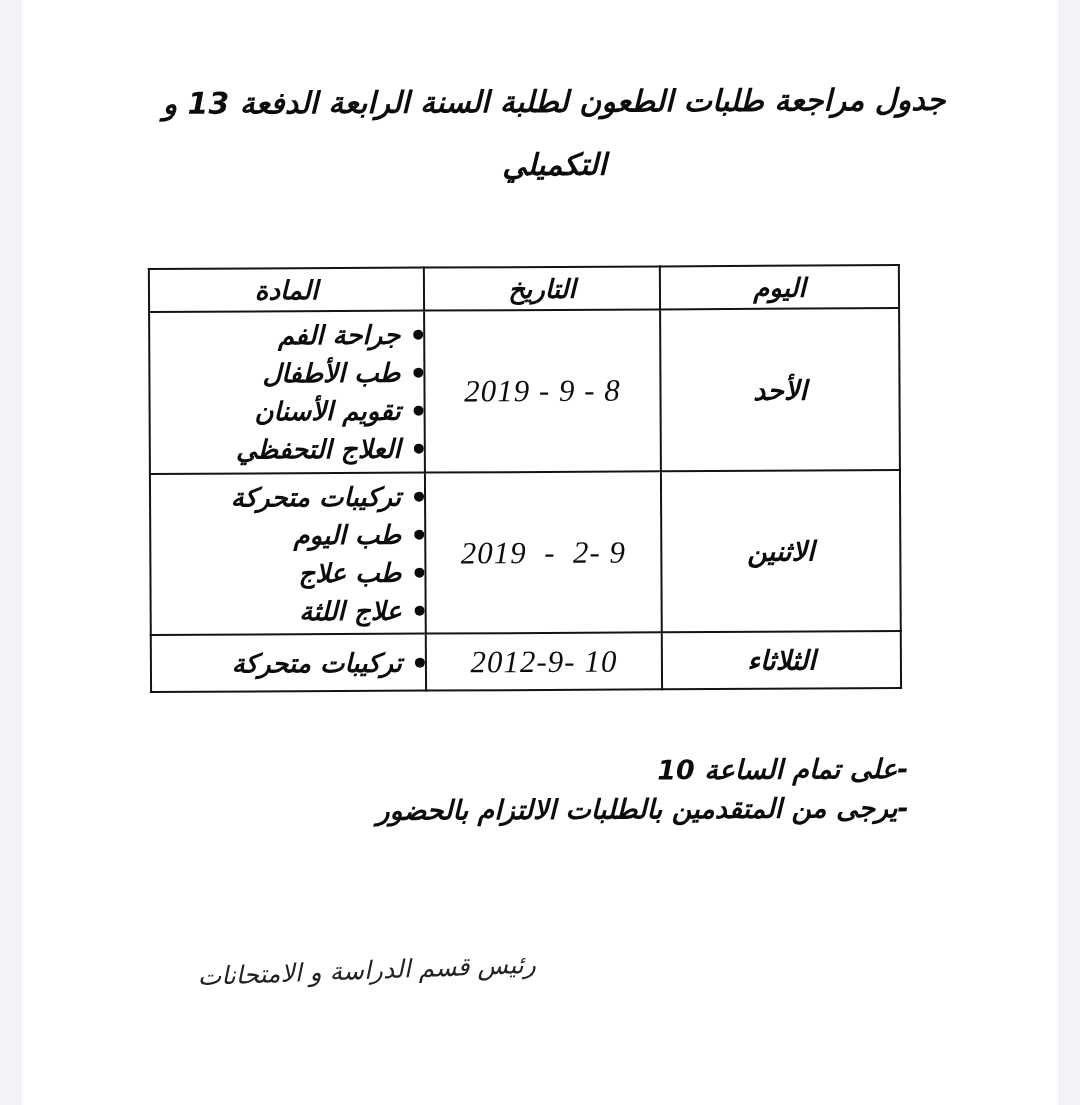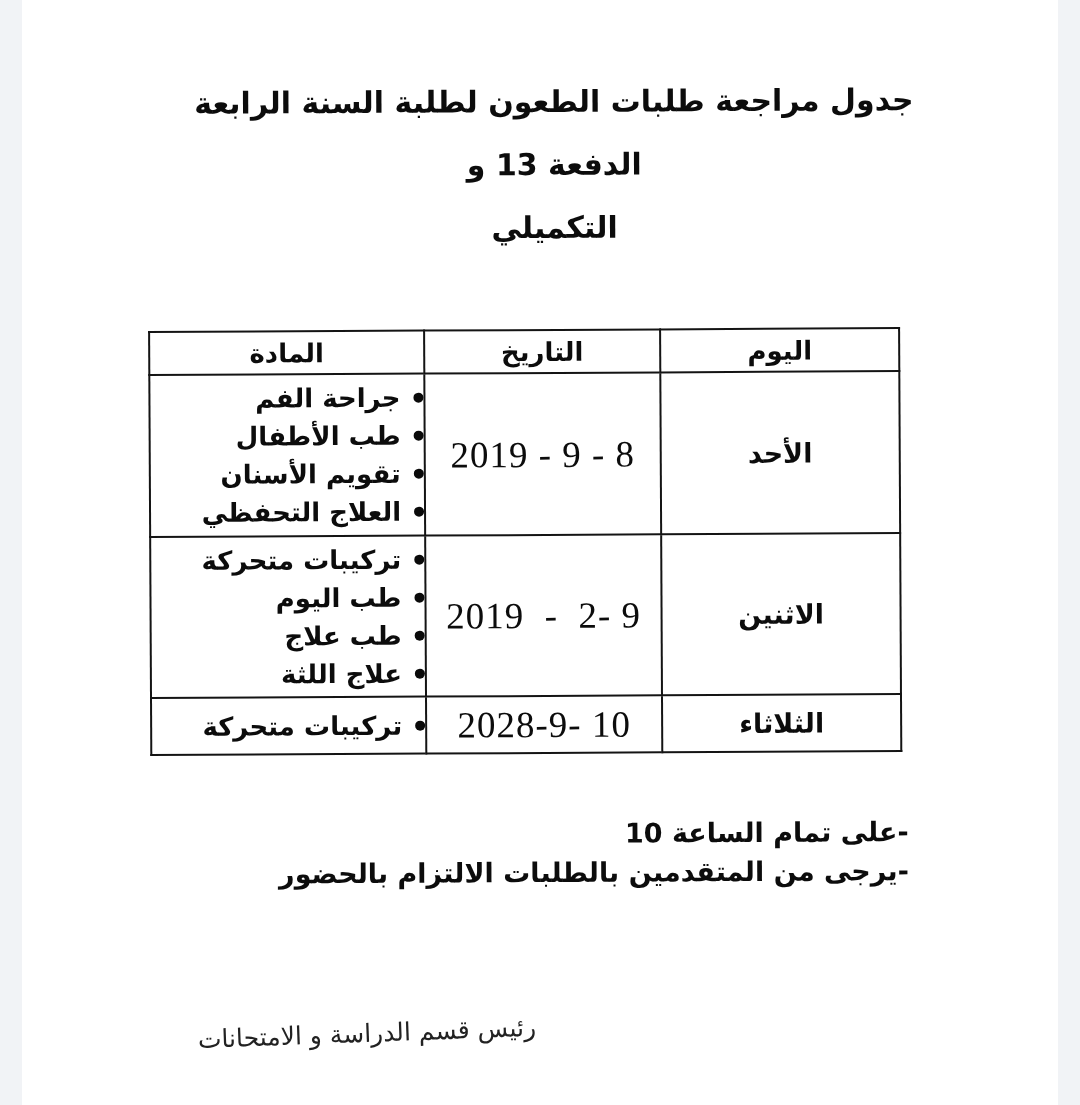--- a/index.html
+++ b/index.html
@@ -8,20 +8,21 @@
     background: #f1f3f6;
     overflow: hidden;
     font-family: "DejaVu Sans", sans-serif;
     color: #0c0c0c;
     position: relative;
   }
   .page {
     position: absolute;
     left: 22px; right: 22px; top: 0; bottom: 0;
     background: #ffffff;
+    font-style: italic;
   }
   .content {
     padding-top: 70px;
     transform: rotate(-0.3deg);
     transform-origin: 50% 30%;
   }
   
   .title-block {
     margin-left: 128px;
     width: 810px;
@@ -57,21 +58,21 @@
   td.day-cell {
     font-size: 27px;
     font-weight: bold;
     text-align: center;
   }
   td.date-cell {
     text-align: center;
   }
   td.date-cell .date-text {
     font-family: "Liberation Serif", "DejaVu Serif", serif;
-    font-size: 37px;
+    font-size: 31px;
     letter-spacing: 1px;
     white-space: pre;
     unicode-bidi: bidi-override;
     direction: ltr;
   }
   td.subject-cell {
     direction: rtl;
     padding-right: 38px;
     padding-top: 4px;
     padding-bottom: 4px;
@@ -185,21 +186,21 @@
               </div>
             <div class="subject-line">
                 <span class="bullet-dot"></span>
                 <span>علاج اللثة</span>
               </div>
           </td>
         </tr>
         <tr class="row-3">
           <td class="day-cell">الثلاثاء</td>
           <td class="date-cell">
-            <span class="date-text">2028-9- 10</span>
+            <span class="date-text">2012-9- 10</span>
           </td>
           <td class="subject-cell">
             <div class="subject-line">
                 <span class="bullet-dot"></span>
                 <span>تركيبات متحركة</span>
               </div>
           </td>
         </tr>
       </tbody>
     </table>

